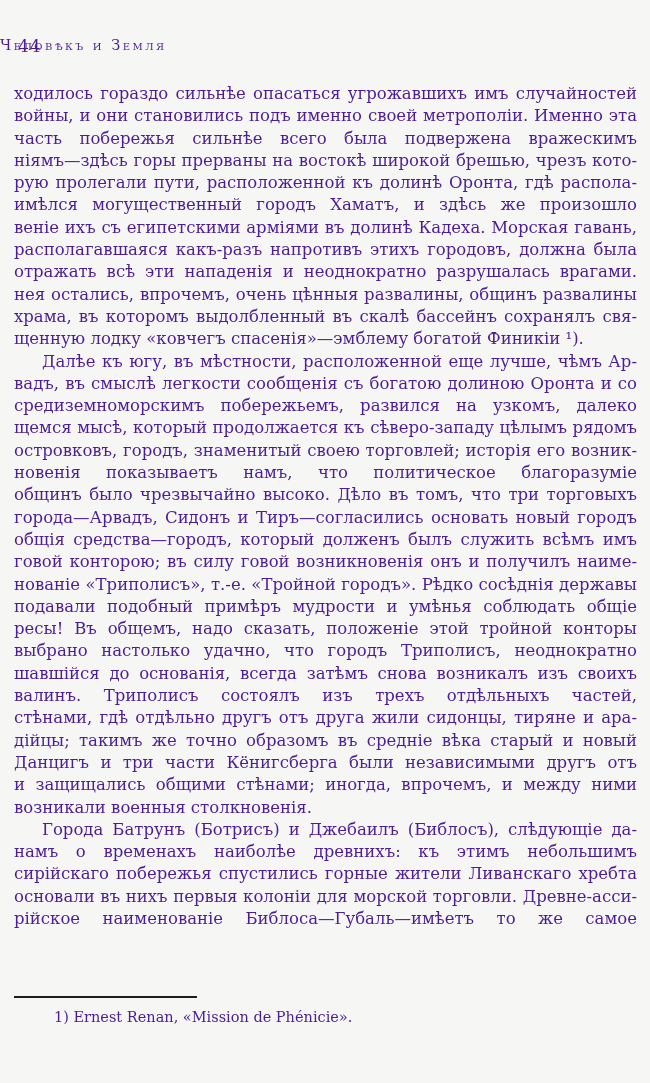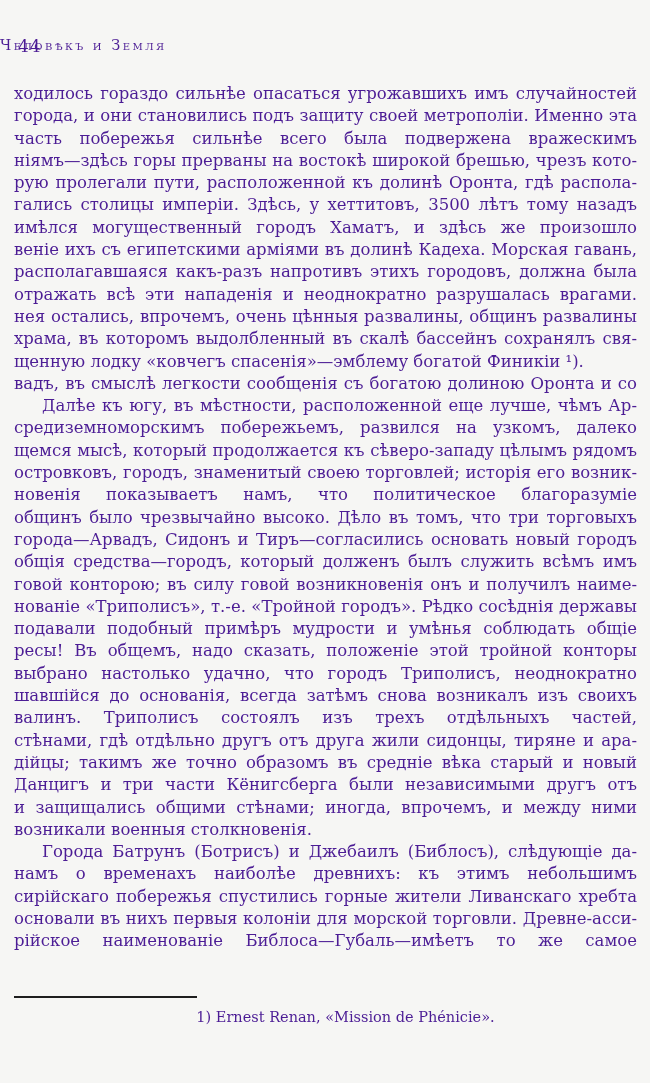--- a/index.html
+++ b/index.html
@@ -71,52 +71,50 @@
     border-top: 2px solid #1e1e1e;
   }
   .footnote {
     position: absolute;
     top: 1007px;
     left: 14px;
     width: 623px;
     font-size: 14.5px;
     line-height: 20px;
     text-indent: 40px;
-    text-align: center;
   }
 </style>
 </head>
 <body>
 
 <div class="page">
 
   <div class="running-head">
     <span class="page-number">44</span>
     <span class="running-title">Человѣкъ и Земля</span>
   </div>
 
   <div class="body-text">
       <div class="paragraph">
         <div class="line">ходилось гораздо сильнѣе опасаться угрожавшихъ имъ случайностей</div>
-        <div class="line">города, и они становились подъ защиту своей метрополіи. Именно эта</div>
+        <div class="line">войны, и они становились подъ именно своей метрополіи. Именно эта</div>
         <div class="line">часть побережья сильнѣе всего была подвержена вражескимъ нападе-</div>
         <div class="line">ніямъ—здѣсь горы прерваны на востокѣ широкой брешью, чрезъ кото-</div>
         <div class="line">рую пролегали пути, расположенной къ долинѣ Оронта, гдѣ распола-</div>
-        <div class="line">гались столицы имперіи. Здѣсь, у хеттитовъ, 3500 лѣтъ тому назадъ</div>
         <div class="line">имѣлся могущественный городъ Хаматъ, и здѣсь же произошло столкно-</div>
         <div class="line">веніе ихъ съ египетскими арміями въ долинѣ Кадеха. Морская гавань,</div>
         <div class="line">располагавшаяся какъ-разъ напротивъ этихъ городовъ, должна была</div>
         <div class="line">отражать всѣ эти нападенія и неоднократно разрушалась врагами. Отъ</div>
         <div class="line">нея остались, впрочемъ, очень цѣнныя развалины, общинъ развалины</div>
         <div class="line">храма, въ которомъ выдолбленный въ скалѣ бассейнъ сохранялъ свя-</div>
         <div class="line short-last">щенную лодку «ковчегъ спасенія»—эмблему богатой Финикіи ¹).</div>
       </div>
       <div class="paragraph">
+        <div class="line indent">Далѣе къ югу, въ мѣстности, расположенной еще лучше, чѣмъ Ар-</div>
         <div class="line">вадъ, въ смыслѣ легкости сообщенія съ богатою долиною Оронта и со</div>
-        <div class="line indent">Далѣе къ югу, въ мѣстности, расположенной еще лучше, чѣмъ Ар-</div>
         <div class="line">средиземноморскимъ побережьемъ, развился на узкомъ, далеко выдаю-</div>
         <div class="line">щемся мысѣ, который продолжается къ сѣверо-западу цѣлымъ рядомъ</div>
         <div class="line">островковъ, городъ, знаменитый своею торговлей; исторія его возник-</div>
         <div class="line">новенія показываетъ намъ, что политическое благоразуміе финикійскихъ</div>
         <div class="line">общинъ было чрезвычайно высоко. Дѣло въ томъ, что три торговыхъ</div>
         <div class="line">города—Арвадъ, Сидонъ и Тиръ—согласились основать новый городъ на</div>
         <div class="line">общія средства—городъ, который долженъ былъ служить всѣмъ имъ тор-</div>
         <div class="line">говой конторою; въ силу говой возникновенія онъ и получилъ наиме-</div>
         <div class="line">нованіе «Триполисъ», т.-е. «Тройной городъ». Рѣдко сосѣднія державы</div>
         <div class="line">подавали подобный примѣръ мудрости и умѣнья соблюдать общіе инте-</div>

